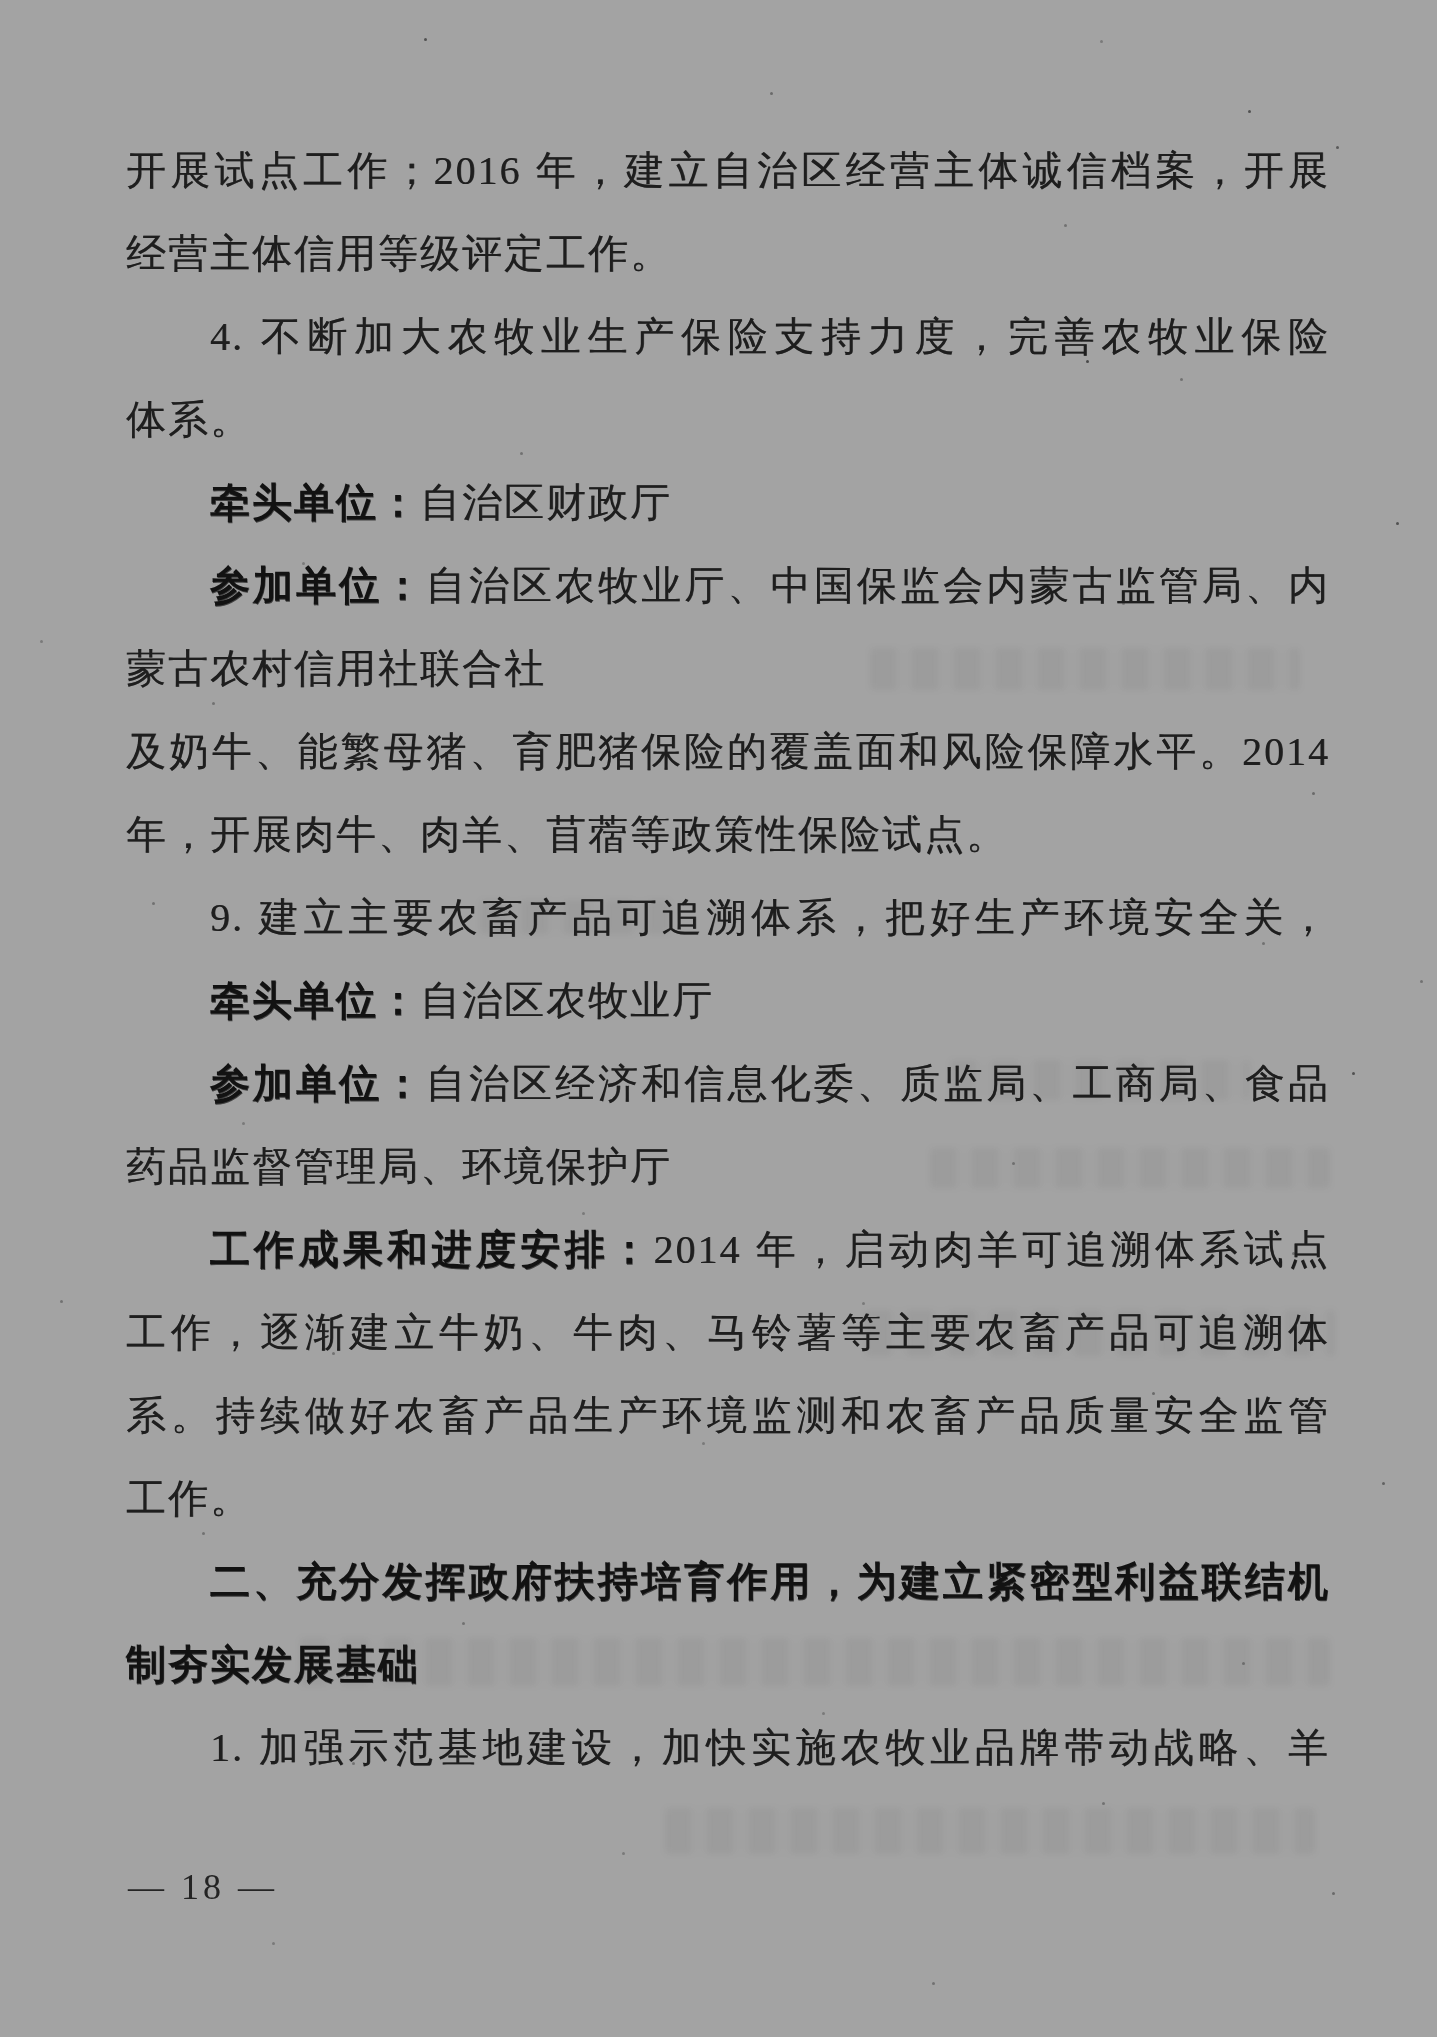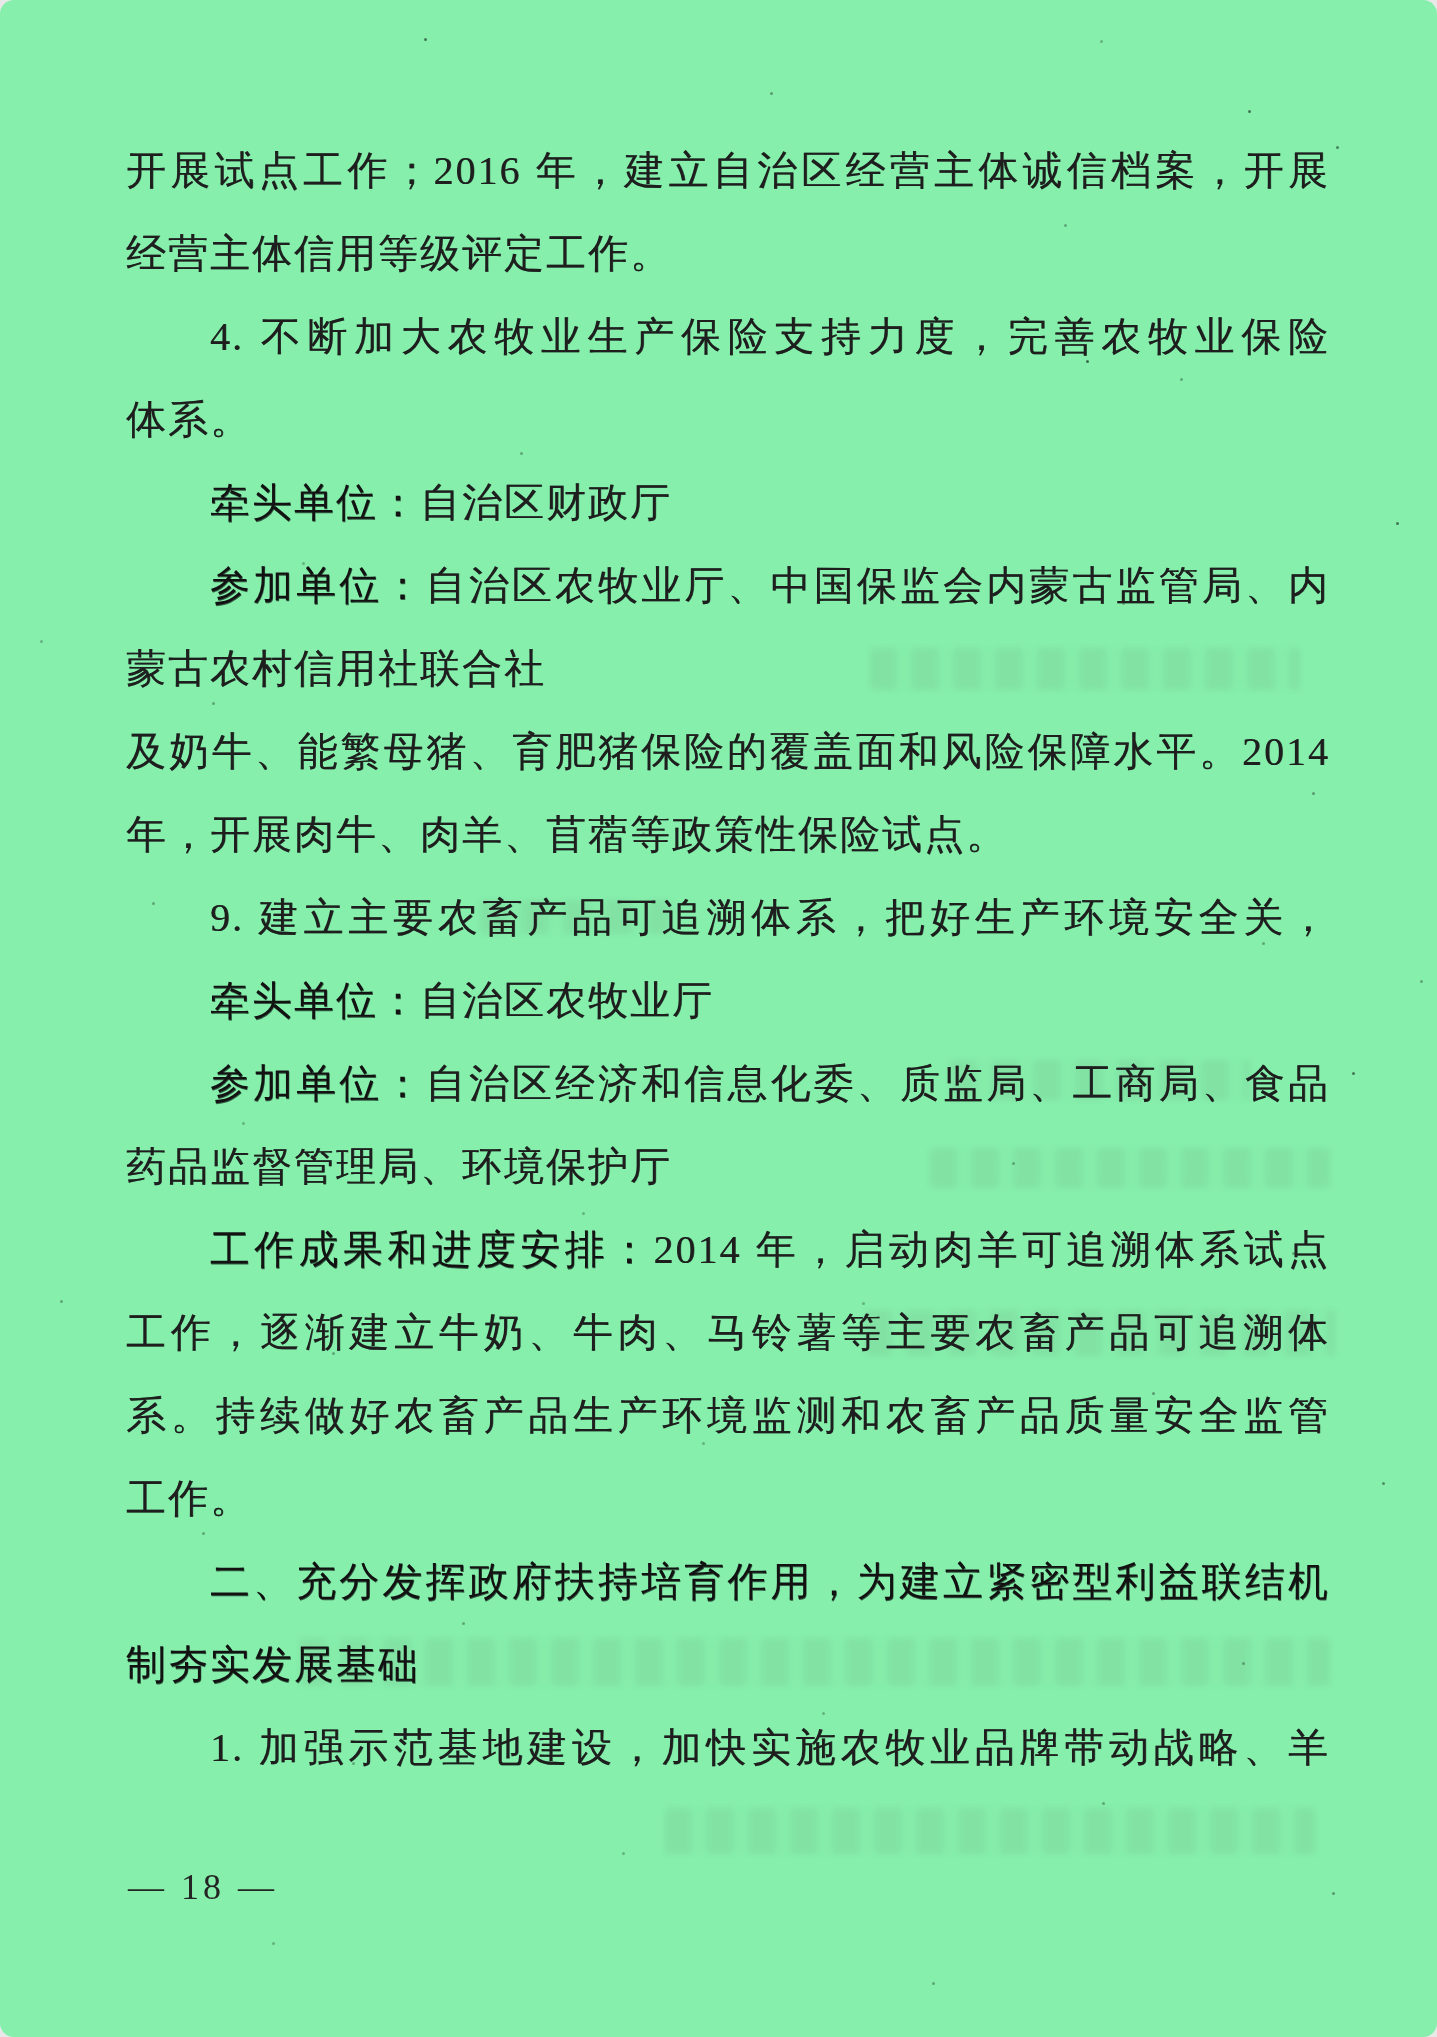--- a/index.html
+++ b/index.html
@@ -1,43 +1,42 @@
 <!DOCTYPE html>
 <html><head>
 <meta charset="utf-8">
 <style>
   html,body { margin:0; padding:0; background:#e8e8e8; }
   .page {
     position:relative;
     width:1437px; height:2037px;
-    background:#86efac;
+    background:#a3a3a3;
     overflow:hidden;
     font-family:"Liberation Serif", serif;
-    border-radius:14px;
   }
   .content {
     position:absolute;
     left:126px; top:129px;
     width:1204px;
   }
   .line {
     height:83px;
     line-height:83px;
     font-size:40px;
     letter-spacing:2px;
     color:#1e1e1e;
     text-shadow:0.4px 0.4px 0.5px rgba(0,0,0,0.55);
     white-space:normal;
   }
   .line.indent { padding-left:84px; }
   .line.full { text-align:justify; text-align-last:justify; }
   .seg { display:inline; }
   .seg.bold {
     font-family:"Liberation Sans", sans-serif;
-    font-weight:400;
+    font-weight:700;
     color:#121212;
     text-shadow:0.5px 0.5px 0.6px rgba(0,0,0,0.6);
   }
   .footer {
     position:absolute;
     left:128px; top:1859px;
     height:56px; line-height:56px;
     font-size:36px;
     letter-spacing:4px;
     color:#242424;

